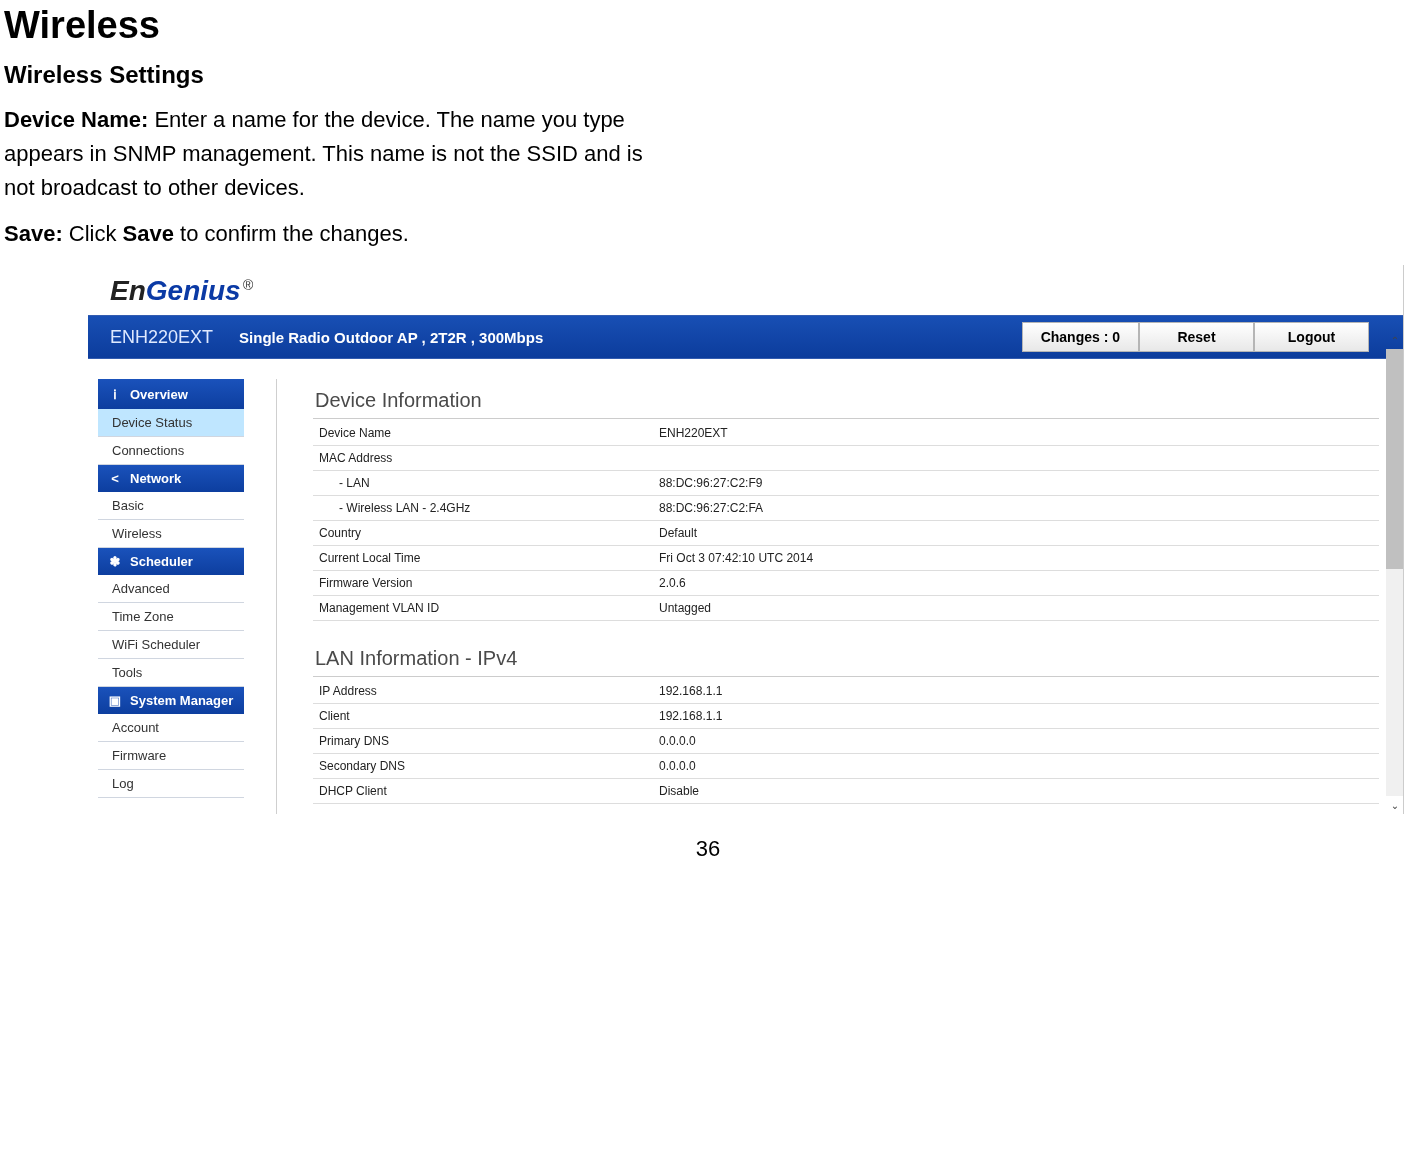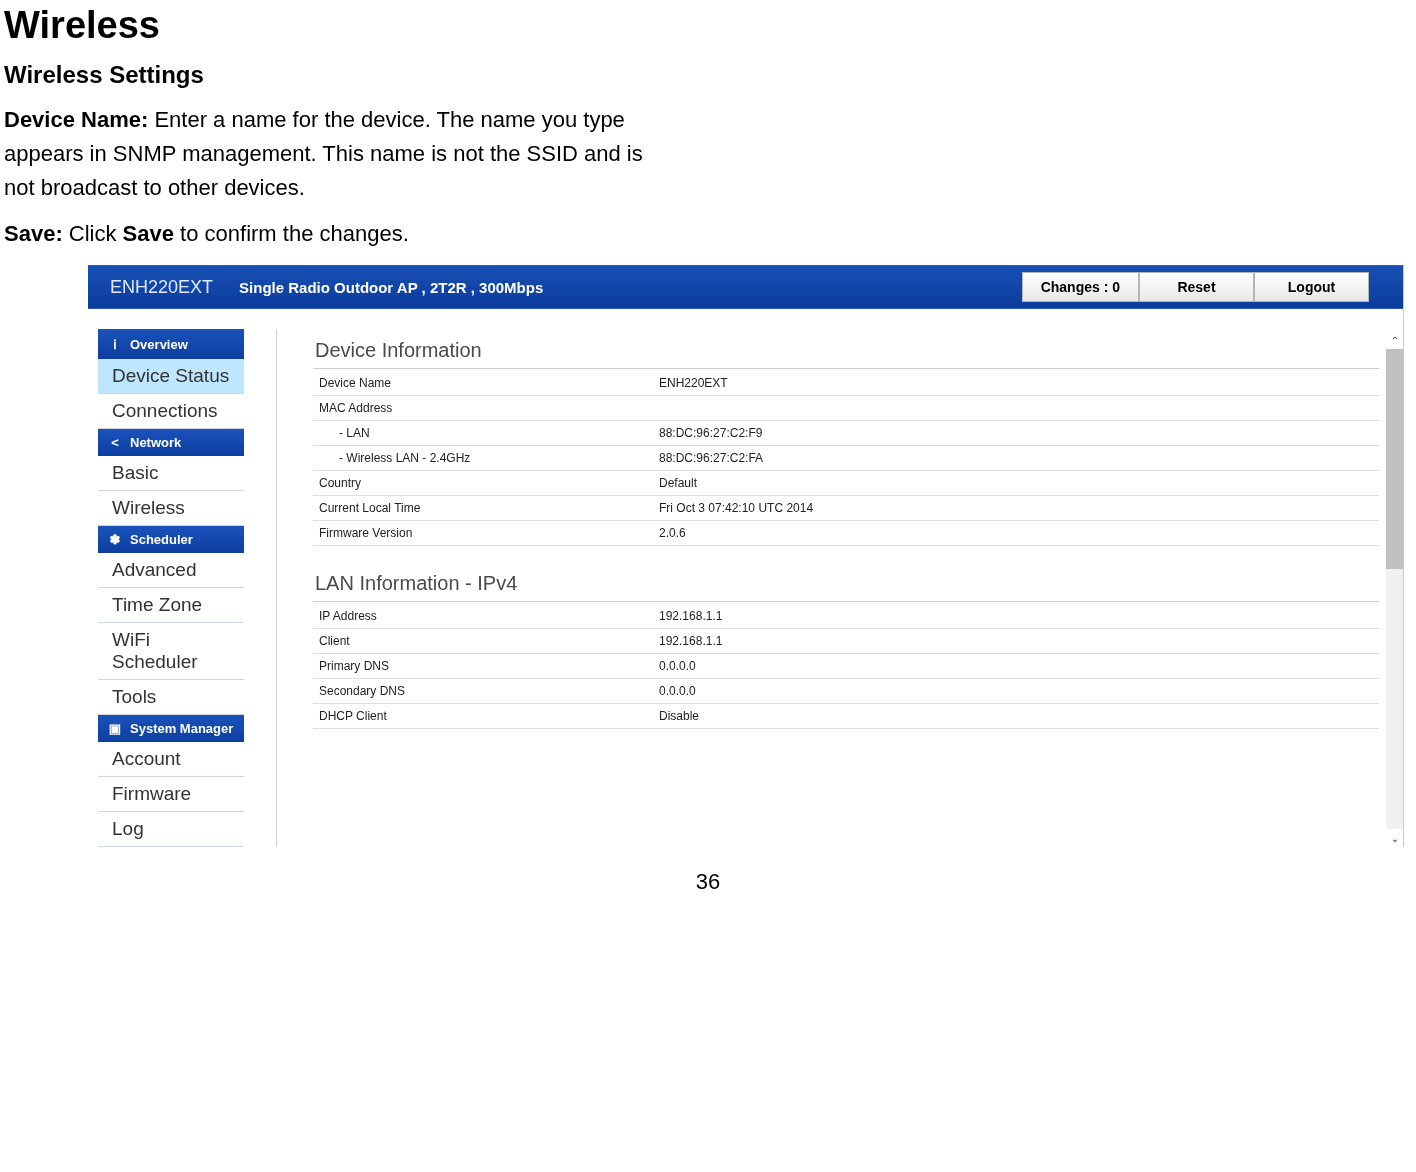--- a/index.html
+++ b/index.html
@@ -101,21 +101,21 @@
       display: flex; align-items: center; gap: 8px;
       font-weight: 700;
       font-size: 13px;
     }
     .sidebar-section .ic { width: 14px; text-align: center; }
     .sidebar-item {
       background: #fff;
       color: #333;
       padding: 6px 10px 6px 14px;
       border-bottom: 1px solid #d0d6e0;
-      font-size: 19px;
+      font-size: 13px;
       cursor: pointer;
     }
     .sidebar-item.active {
       background: #bfe6ff;
     }
     .vdiv {
       width: 1px; background: #cfcfcf; align-self: stretch; margin: 0 4px;
     }
     .main {
       flex: 1;
@@ -157,20 +157,27 @@
 
 <p class="doc-para">
   <span class="label-strong">Device Name:</span><span> Enter a name for the device. The name you type appears in SNMP management. This name is not the SSID and is not broadcast to other devices.</span>
 </p>
 
 <p class="doc-para">
   <span class="label-strong">Save:</span><span> Click </span><span class="label-strong">Save</span><span> to confirm the changes.</span>
 </p>
 
 <div class="doc-screenshot-wrap">
+  <div class="logo-row">
+    <div class="logo">
+      <span class="en">En</span>
+        <span class="genius">Genius</span>
+        <span class="r">®</span>
+    </div>
+  </div>
 
   <div class="product-bar">
     <div class="left">
       <span class="product-name">ENH220EXT</span>
       <span class="product-desc">Single Radio Outdoor AP , 2T2R , 300Mbps</span>
     </div>
     <div class="buttons">
       <div class="bar-btn">Changes : 0</div>
       <div class="bar-btn">Reset</div>
       <div class="bar-btn">Logout</div>
@@ -243,20 +250,24 @@
               <td>Country</td>
               <td>Default</td>
             </tr>
         <tr>
               <td>Current Local Time</td>
               <td>Fri Oct 3 07:42:10 UTC 2014</td>
             </tr>
         <tr>
               <td>Firmware Version</td>
               <td>2.0.6</td>
+            </tr>
+        <tr>
+              <td>Management VLAN ID</td>
+              <td>Untagged</td>
             </tr>
       </tbody>
         </table>
       <div class="panel-gap"></div>
       <div class="panel-title">LAN Information - IPv4</div>
       <table class="info-table">
         <tbody>
             <tr>
               <td>IP Address</td>
               <td>192.168.1.1</td>

